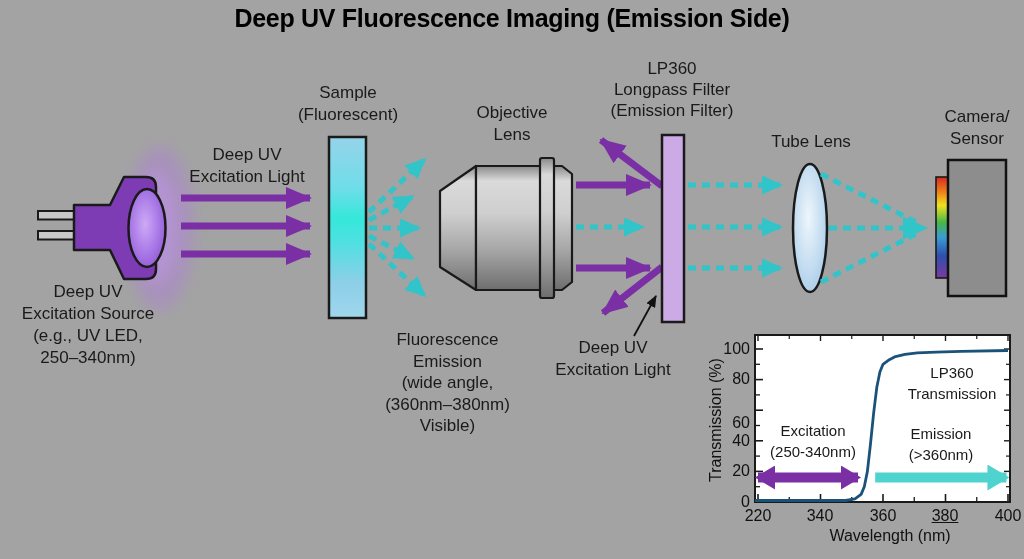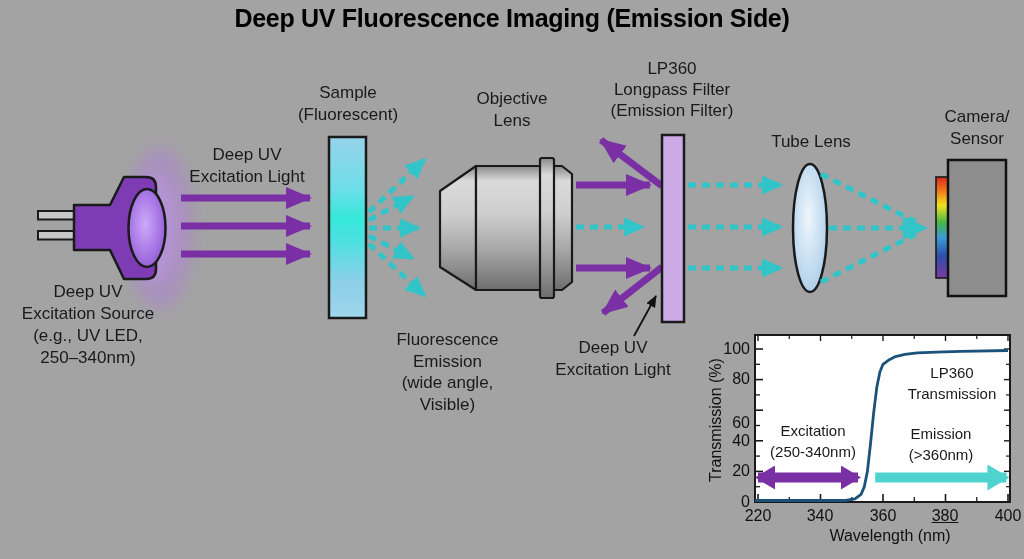--- a/index.html
+++ b/index.html
@@ -207,33 +207,34 @@
       <div>250–340nm)</div>
     </div>
 <div class="lbl" style="left:167px;top:144px;width:160px;">
       <div>Deep UV</div>
       <div>Excitation Light</div>
     </div>
 <div class="lbl" style="left:268px;top:82px;width:160px;">
       <div>Sample</div>
       <div>(Fluorescent)</div>
     </div>
-<div class="lbl" style="left:432px;top:88px;width:160px;">
+<div class="lbl" style="left:432px;top:102px;width:160px;">
       <div>Objective</div>
       <div>Lens</div>
     </div>
 <div class="lbl" style="left:592px;top:58px;width:160px;line-height:21px;">
       <div>LP360</div>
       <div>Longpass Filter</div>
       <div>(Emission Filter)</div>
     </div>
 <div class="lbl" style="left:365px;top:329px;width:165px;line-height:21.5px;">
       <div>Fluorescence</div>
       <div>Emission</div>
       <div>(wide angle,</div>
+      <div>(360nm–380nm)</div>
       <div>Visible)</div>
     </div>
 <div class="lbl" style="left:533px;top:337px;width:160px;">
       <div>Deep UV</div>
       <div>Excitation Light</div>
     </div>
 <div class="lbl" style="left:731px;top:131px;width:160px;">Tube Lens</div>
 <div class="lbl" style="left:897px;top:106px;width:160px;">
       <div>Camera/</div>
       <div>Sensor</div>

